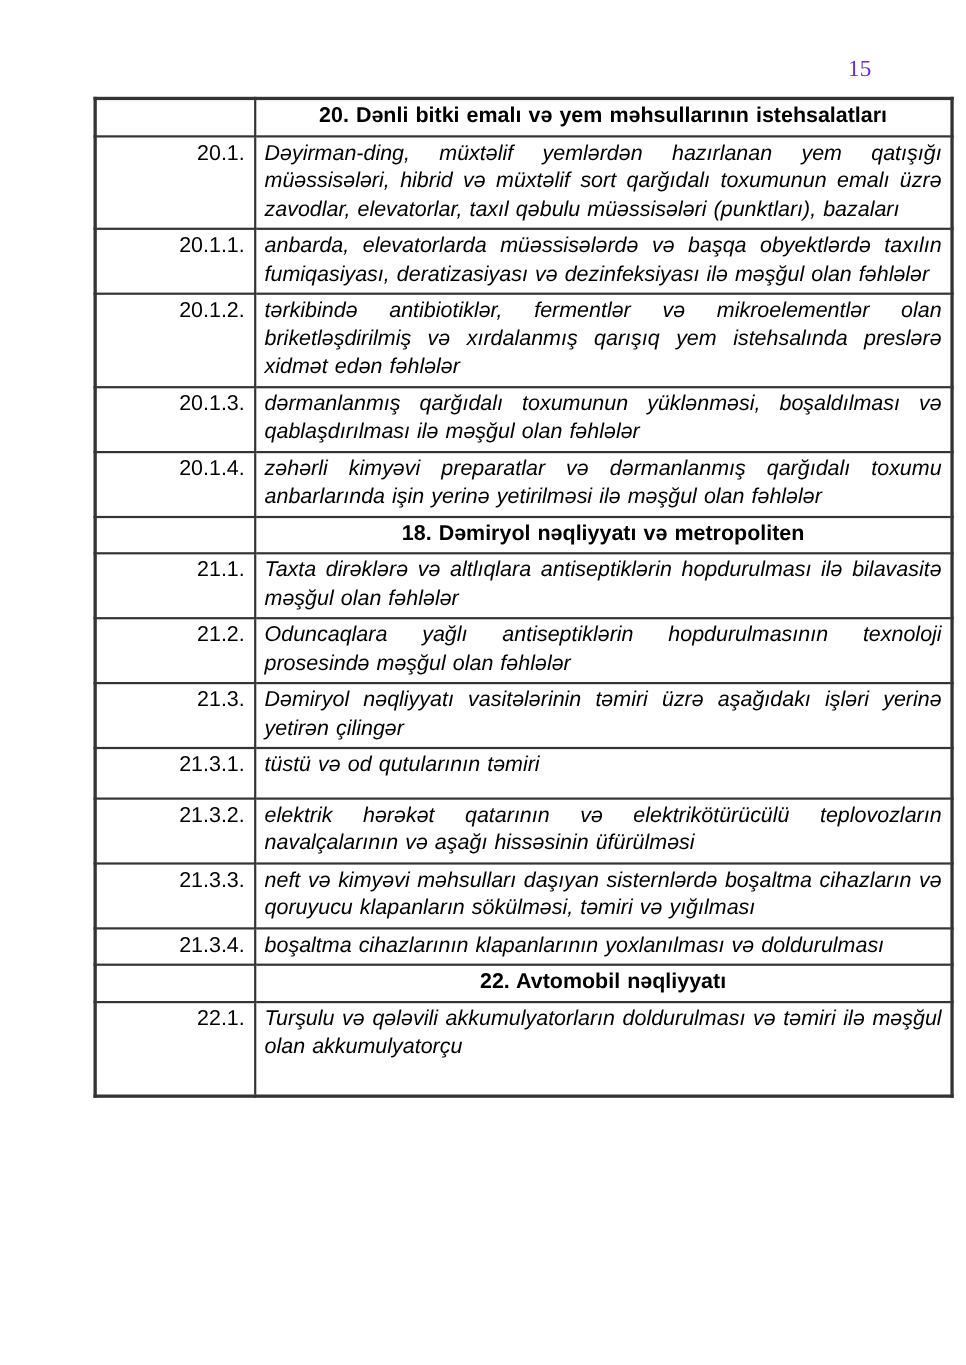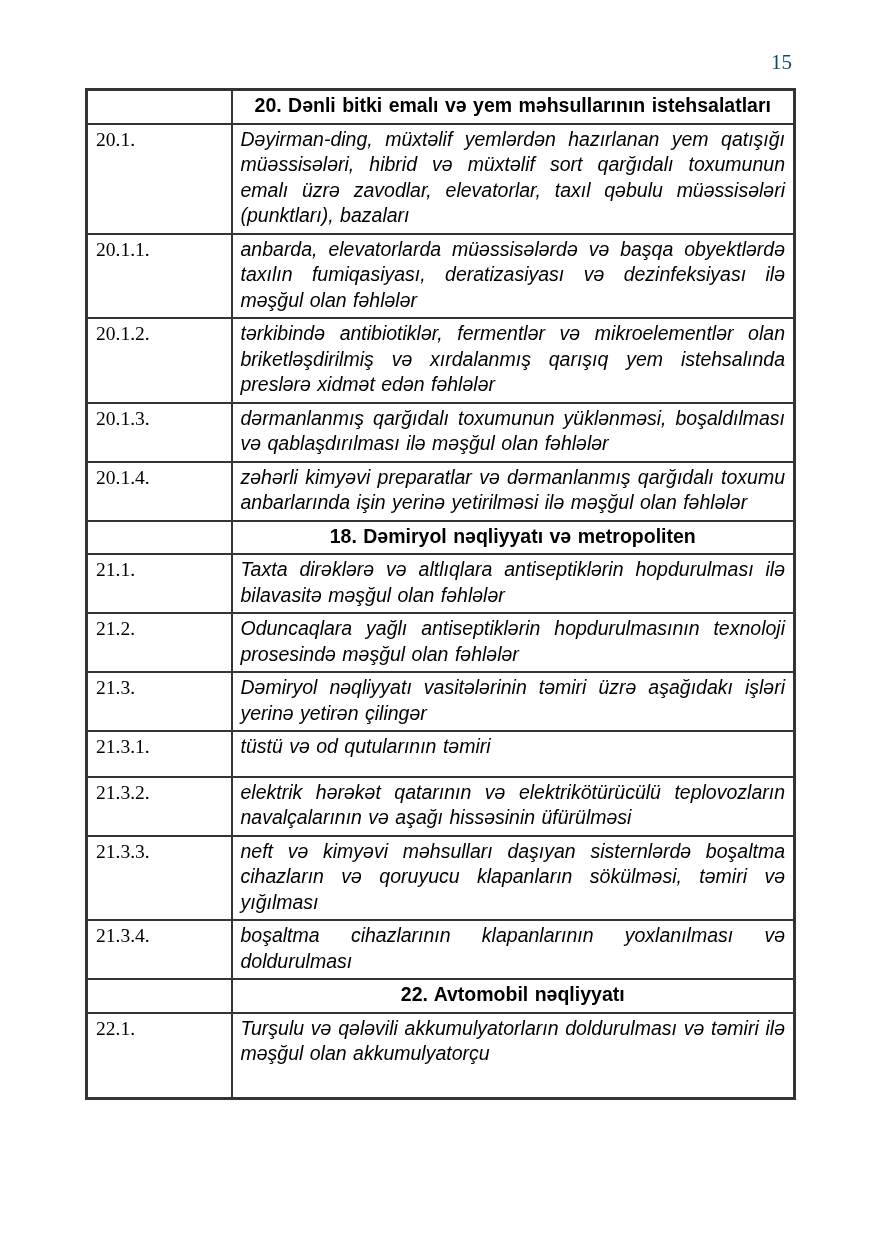--- a/index.html
+++ b/index.html
@@ -14,45 +14,44 @@
     color: #000000;
     font-family: "Liberation Sans", sans-serif;
     overflow: hidden;
   }
   .pageno {
     position: absolute;
     top: 50px;
     right: 86px;
     font-family: "Liberation Serif", serif;
     font-size: 21px;
-    color: #0c4a6e;
+    color: #6d28d9;
   }
   table.doc {
     position: absolute;
     left: 85px;
     top: 88px;
-    width: 711px;
+    width: 782px;
     border-collapse: collapse;
     table-layout: fixed;
     border: 3px solid #343434;
   }
   col.c1 { width: 145px; }
   table.doc td {
     border: 2px solid #343434;
     vertical-align: top;
     padding: 2px 8px 4px 8px;
     font-size: 19.5px;
     line-height: 25.5px;
     word-spacing: 1px;
   }
   td.num-cell {
-    text-align: left;
+    text-align: right;
     padding-left: 2px;
     padding-right: 2px;
-    font-family: Liberation Serif, serif;
   }
   td.text-cell {
     text-align: justify;
     font-style: italic;
   }
   td.section-cell {
     text-align: center;
     font-weight: bold;
     font-size: 20px;
   }

